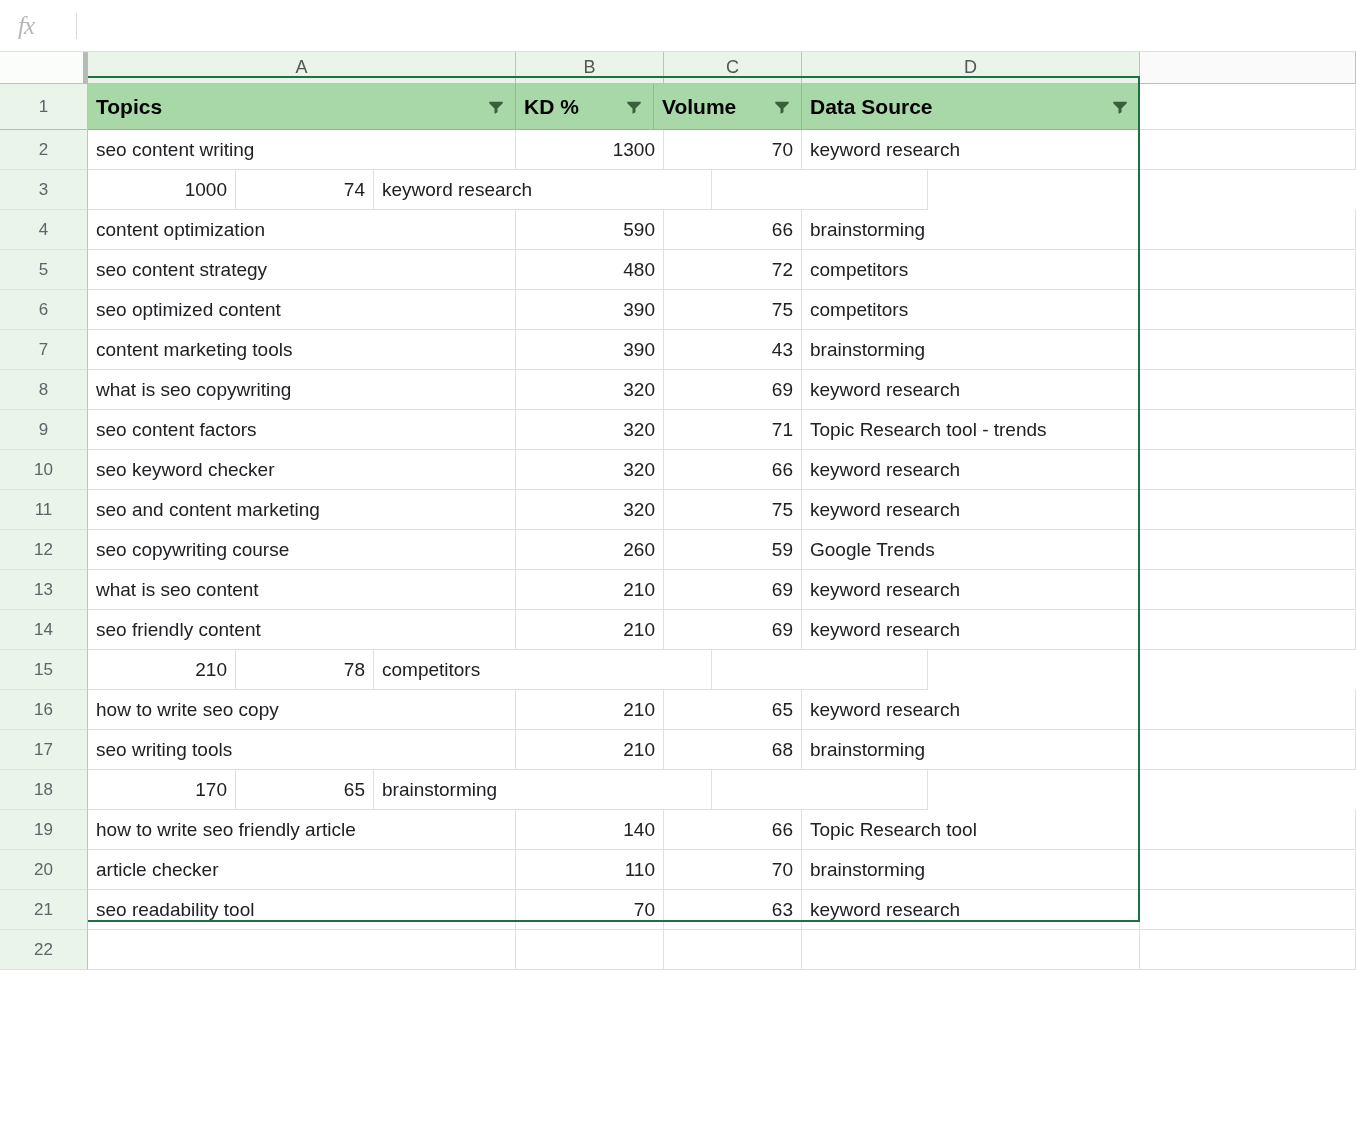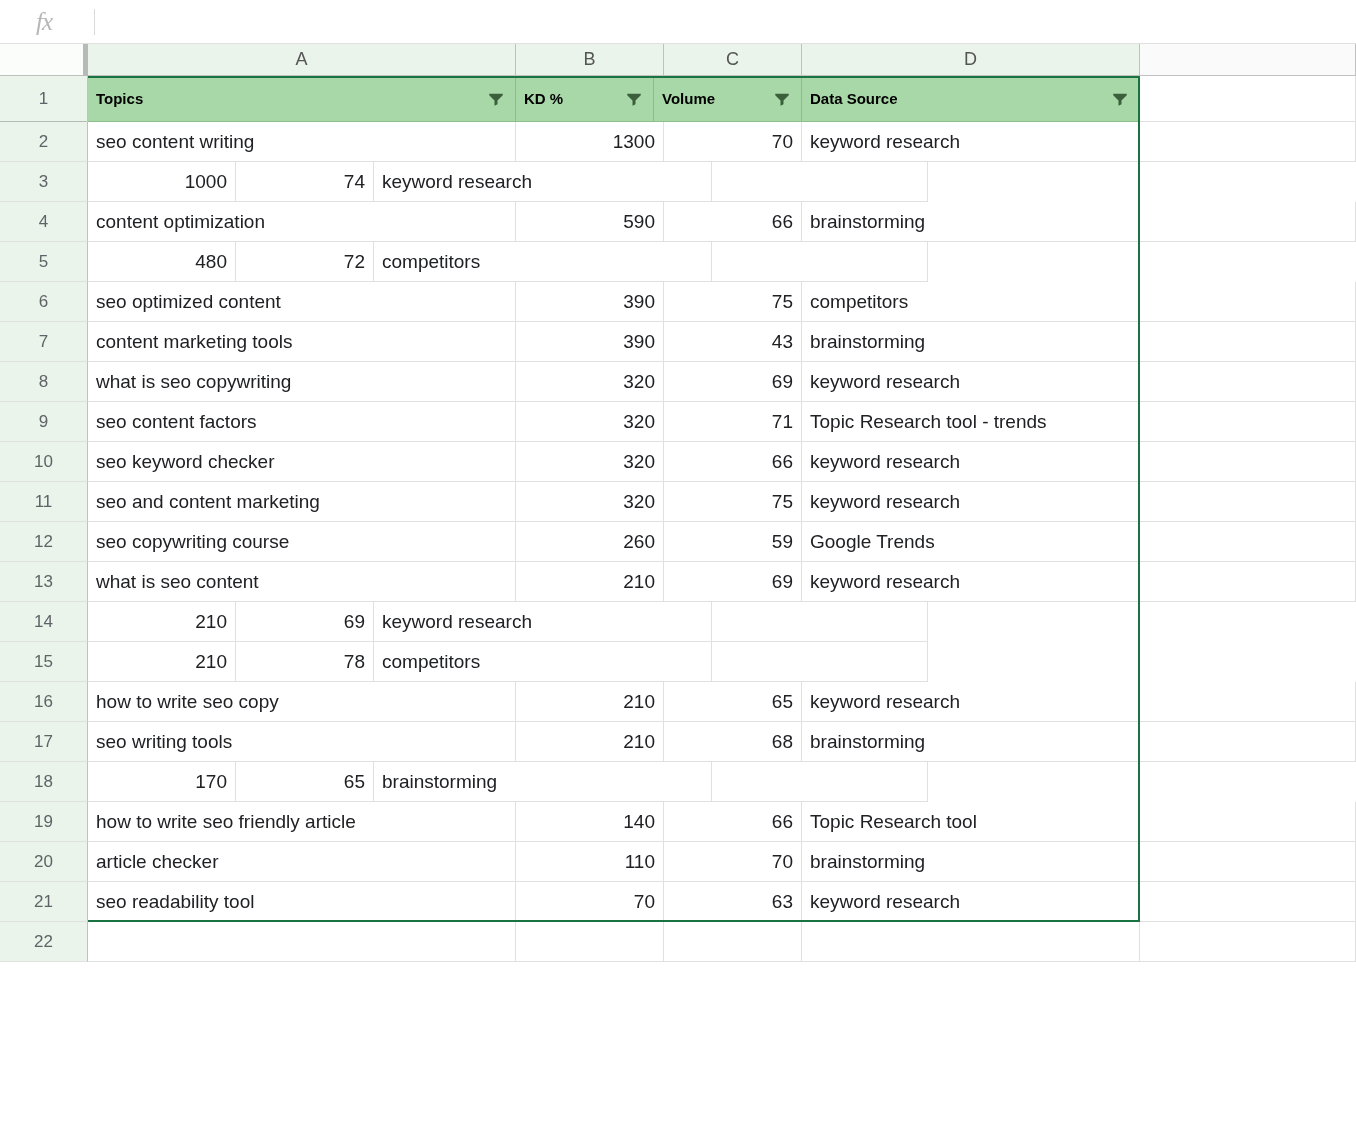--- a/index.html
+++ b/index.html
@@ -7,25 +7,25 @@
     margin: 0; padding: 0;
     font-family: Arial, Helvetica, sans-serif;
     font-size: 19px;
     background: #fff;
     color: #202124;
     width: 1356px;
   }
 
   
   .formula-bar {
-    height: 44px;
+    height: 52px;
     display: flex;
     align-items: center;
     border-bottom: 1px solid #e0e0e0;
-    padding-left: 36px;
+    padding-left: 18px;
   }
   .fx {
     font-style: italic;
     font-family: "Times New Roman", Times, serif;
     font-size: 25px;
     color: #b6b6b6;
     letter-spacing: -1px;
     width: 58px;
   }
   .formula-sep {
@@ -117,21 +117,21 @@
     white-space: nowrap;
   }
   .cell.num { justify-content: flex-end; }
   .cell.extra { background:#fff; }
 
   
   .row.header { height: 46px; }
   .row.header .cell {
     background: #a8d8a8;
     font-weight: 700;
-    font-size: 15px;
+    font-size: 21px;
     color: #000;
     border-right: 1px solid #8abf8a;
     border-bottom: 1px solid #8abf8a;
     position: relative;
   }
   .row.header .filter-icon {
     position: absolute;
     right: 10px;
     top: 50%;
     transform: translateY(-50%);
@@ -237,20 +237,21 @@
     <div class="row">
       <div class="row-h">4</div>
       <div class="cell w-a">content optimization</div>
       <div class="cell w-b num">590</div>
       <div class="cell w-c num">66</div>
       <div class="cell w-d">brainstorming</div>
       <div class="cell w-e extra"></div>
     </div>
     <div class="row">
       <div class="row-h">5</div>
+      <div class="cell w-a">seo content strategy</div>
       <div class="cell w-b num">480</div>
       <div class="cell w-c num">72</div>
       <div class="cell w-d">competitors</div>
       <div class="cell w-e extra"></div>
     </div>
     <div class="row">
       <div class="row-h">6</div>
       <div class="cell w-a">seo optimized content</div>
       <div class="cell w-b num">390</div>
       <div class="cell w-c num">75</div>
@@ -308,20 +309,21 @@
     <div class="row">
       <div class="row-h">13</div>
       <div class="cell w-a">what is seo content</div>
       <div class="cell w-b num">210</div>
       <div class="cell w-c num">69</div>
       <div class="cell w-d">keyword research</div>
       <div class="cell w-e extra"></div>
     </div>
     <div class="row">
       <div class="row-h">14</div>
+      <div class="cell w-a">seo friendly content</div>
       <div class="cell w-b num">210</div>
       <div class="cell w-c num">69</div>
       <div class="cell w-d">keyword research</div>
       <div class="cell w-e extra"></div>
     </div>
     <div class="row">
       <div class="row-h">15</div>
       <div class="cell w-b num">210</div>
       <div class="cell w-c num">78</div>
       <div class="cell w-d">competitors</div>

